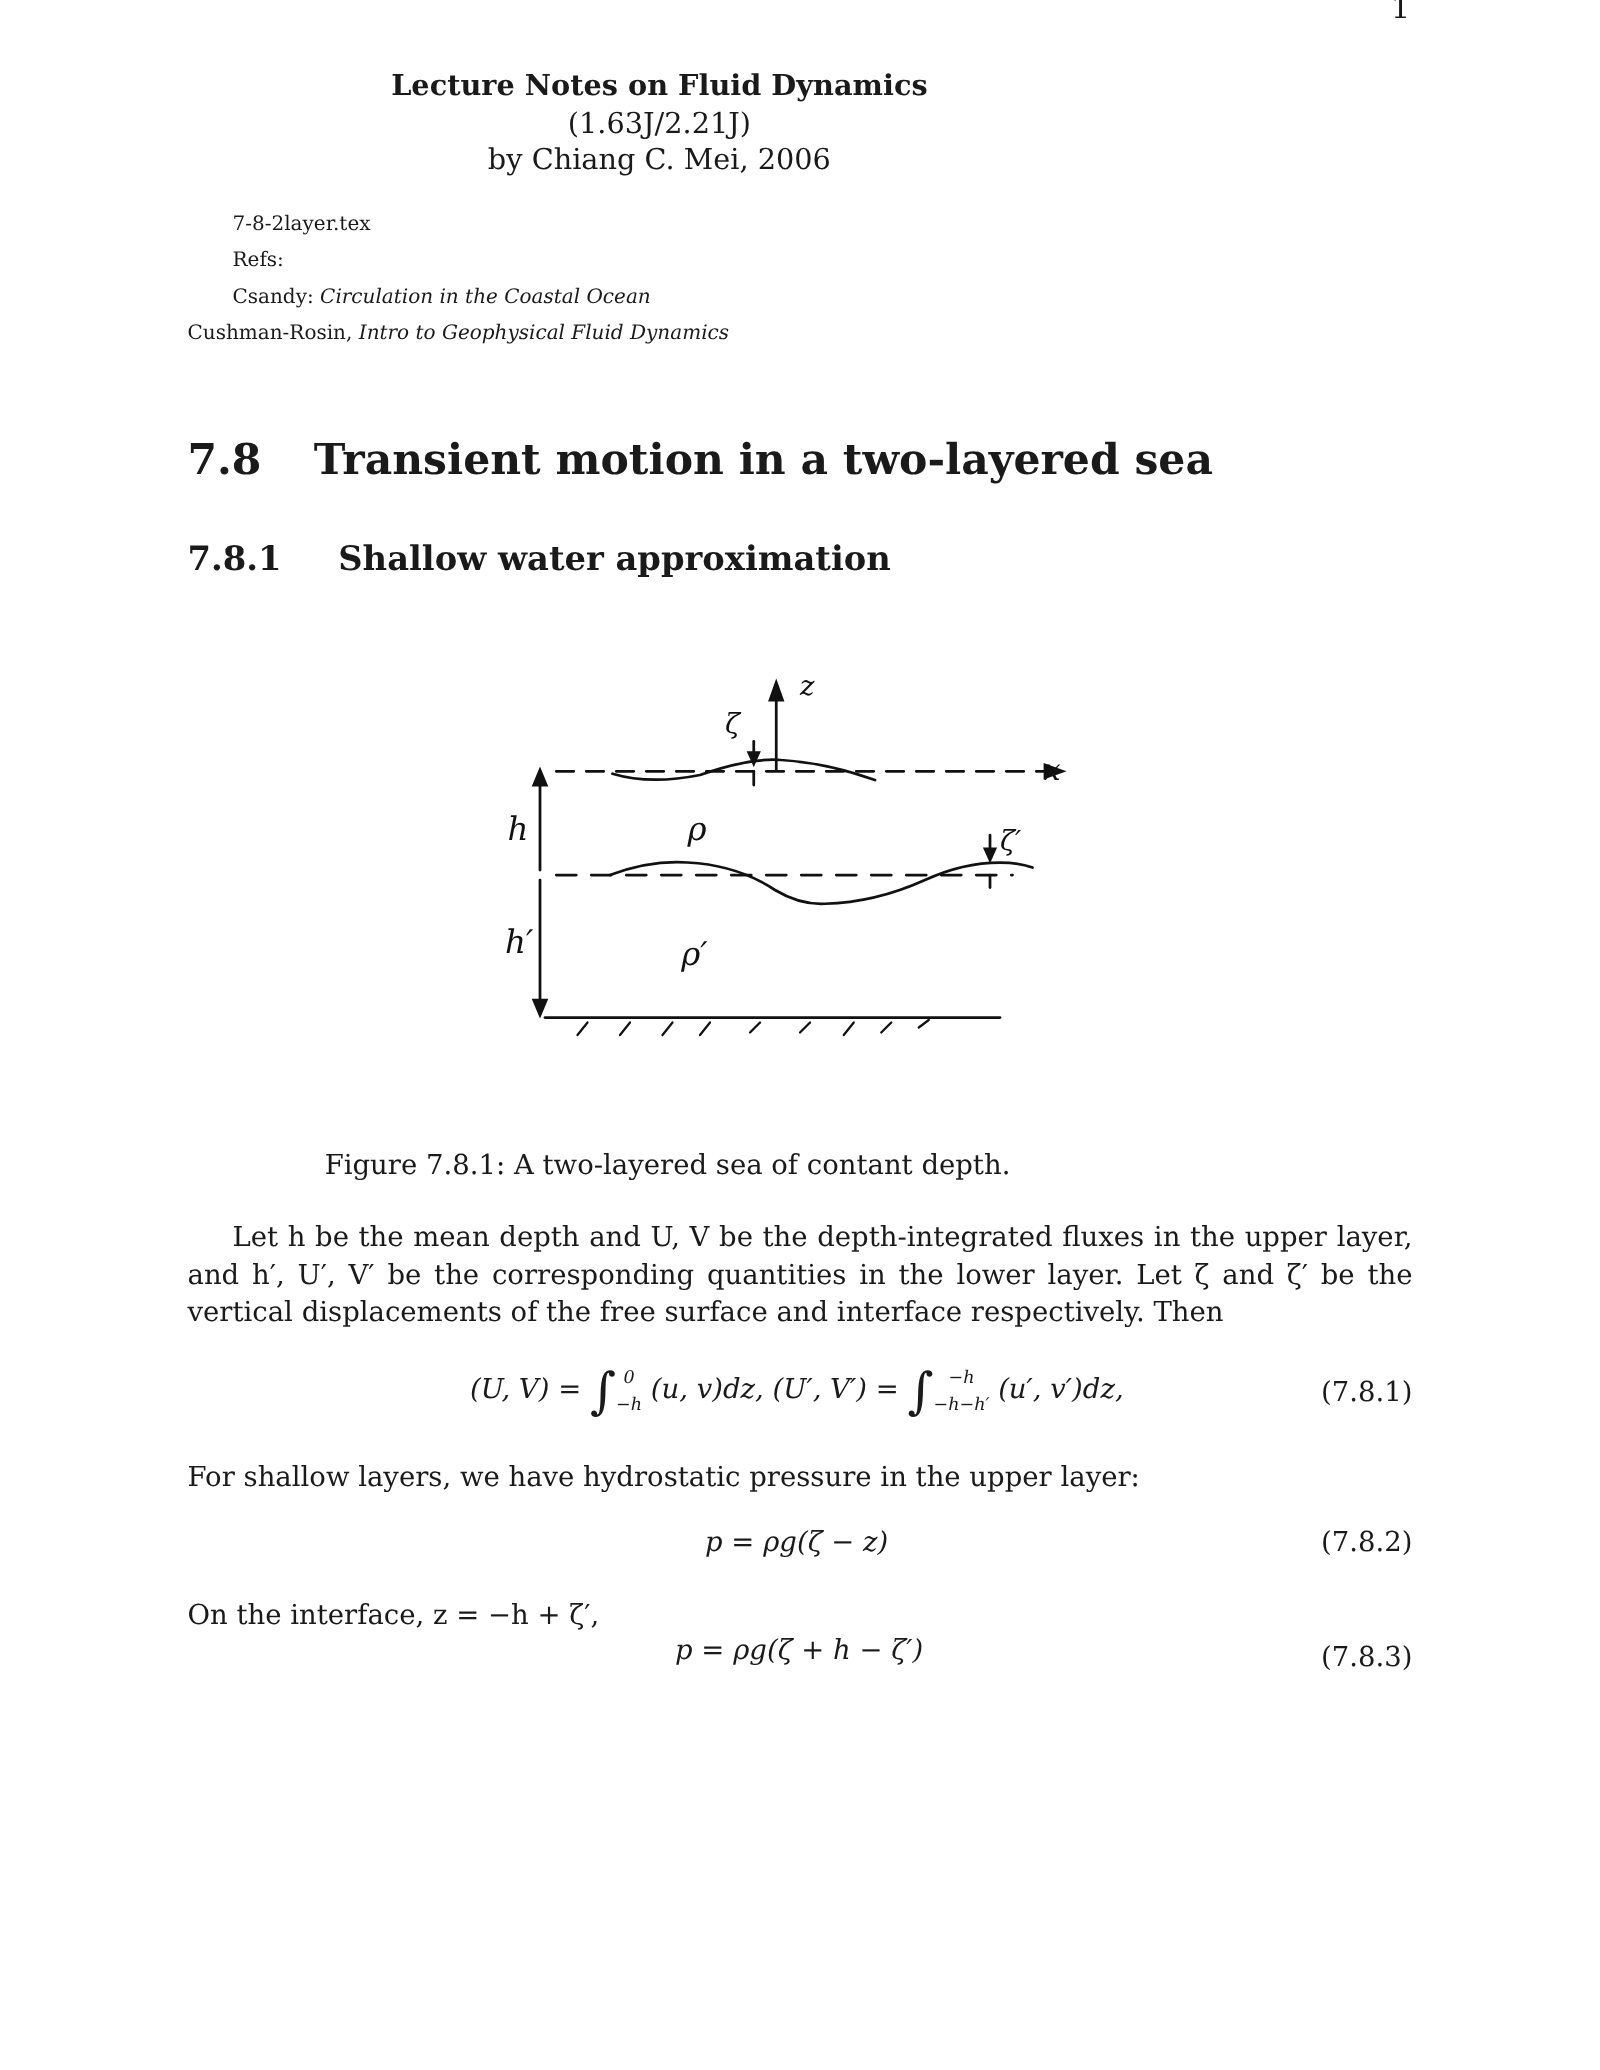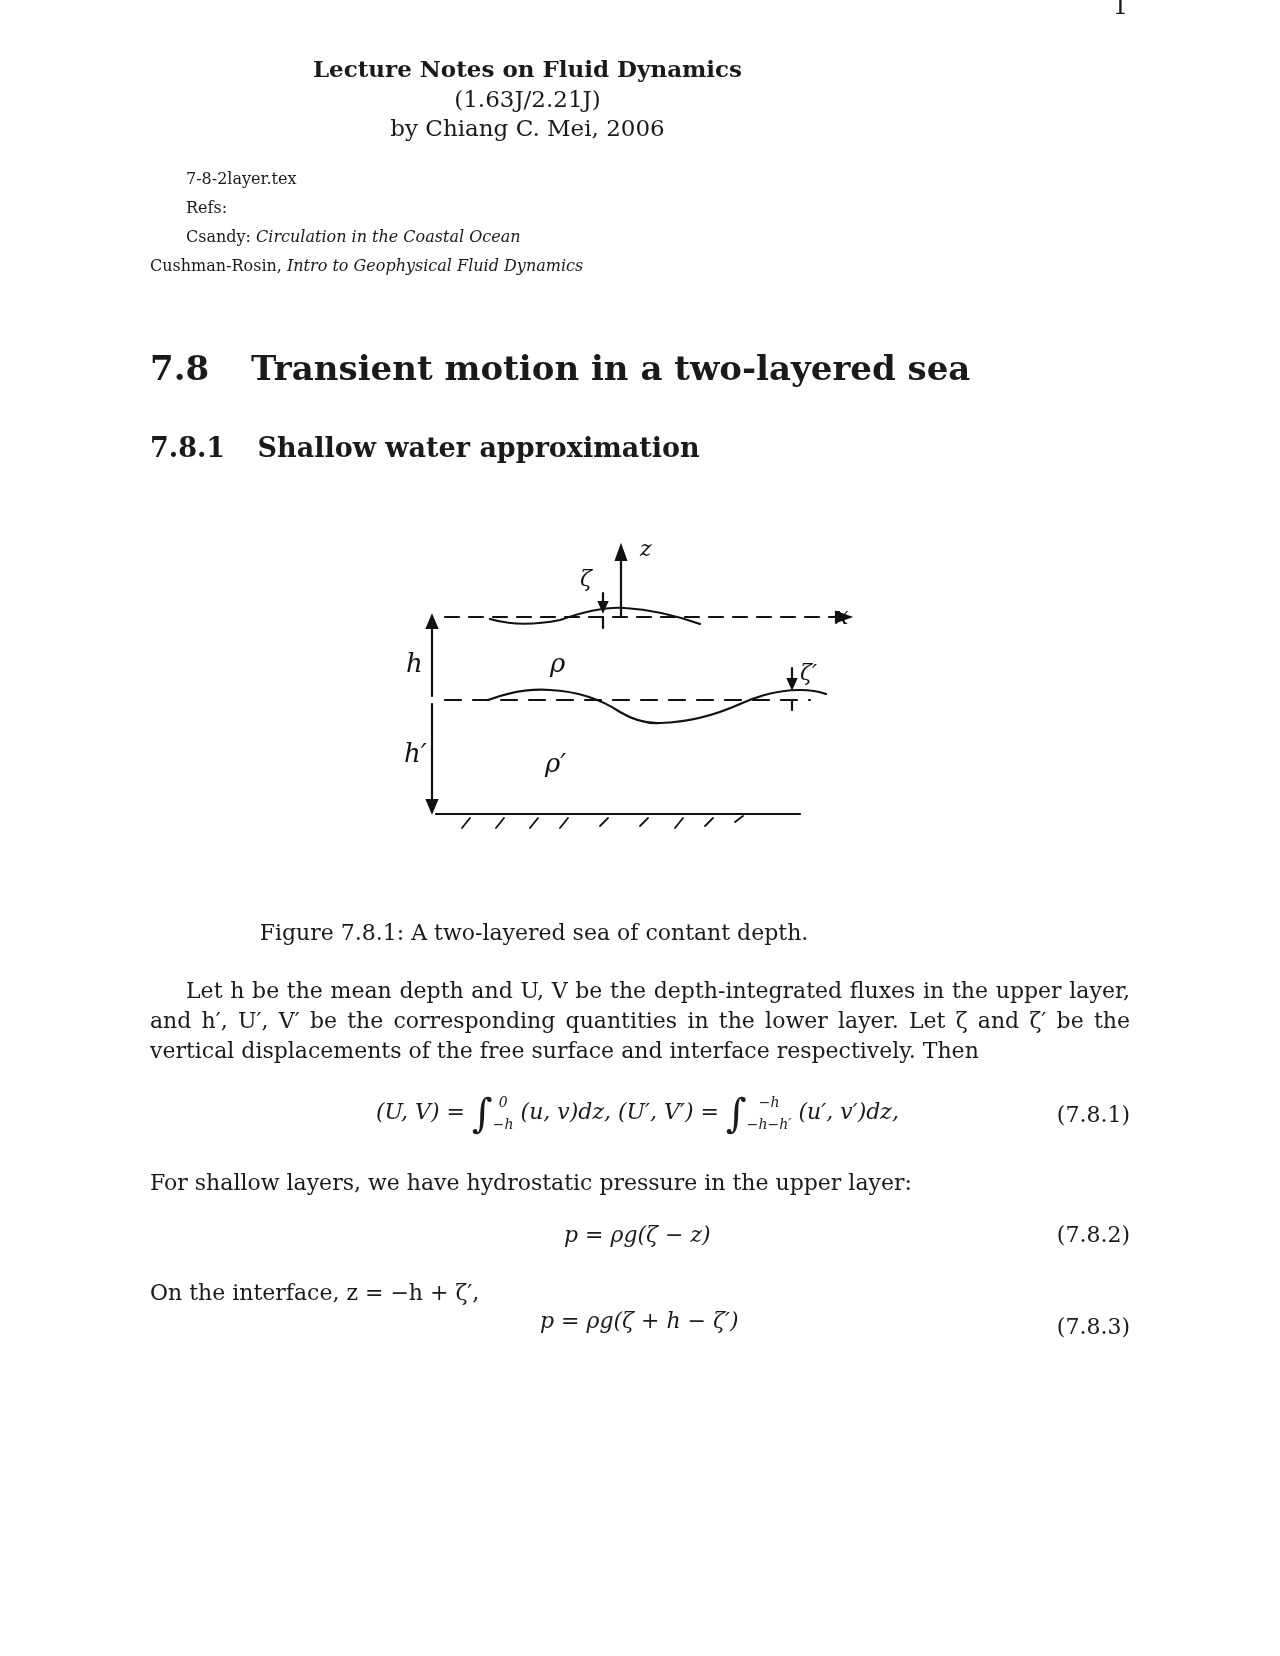--- a/index.html
+++ b/index.html
@@ -44,21 +44,21 @@
   <span>Cushman-Rosin,</span>
   <span class="it">Intro to Geophysical Fluid Dynamics</span>
 </div>
 
 <div class="abs sec" style="left:150px; top:348px;">
   <span>7.8</span>
   <span style="margin-left:30px;">Transient motion in a two-layered sea</span>
 </div>
 <div class="abs subsec" style="left:150px; top:432px;">
   <span>7.8.1</span>
-  <span style="margin-left:23px;">Shallow water approximation</span>
+  <span style="margin-left:36px;">Shallow water approximation</span>
 </div>
 
 <div class="abs" style="left:0; top:0; width:1280px; height:900px;">
   <svg width="1280" height="900" viewBox="0 0 1280 900">
     <g stroke="#111" fill="none" stroke-width="2.2" stroke-linecap="round">
 
       <line x1="621" y1="616" x2="621" y2="552"></line>
       <polygon points="621,546 616,560 626,560" fill="#111"></polygon>
 
       <line x1="445" y1="617" x2="840" y2="617" stroke-dasharray="14,10"></line>

